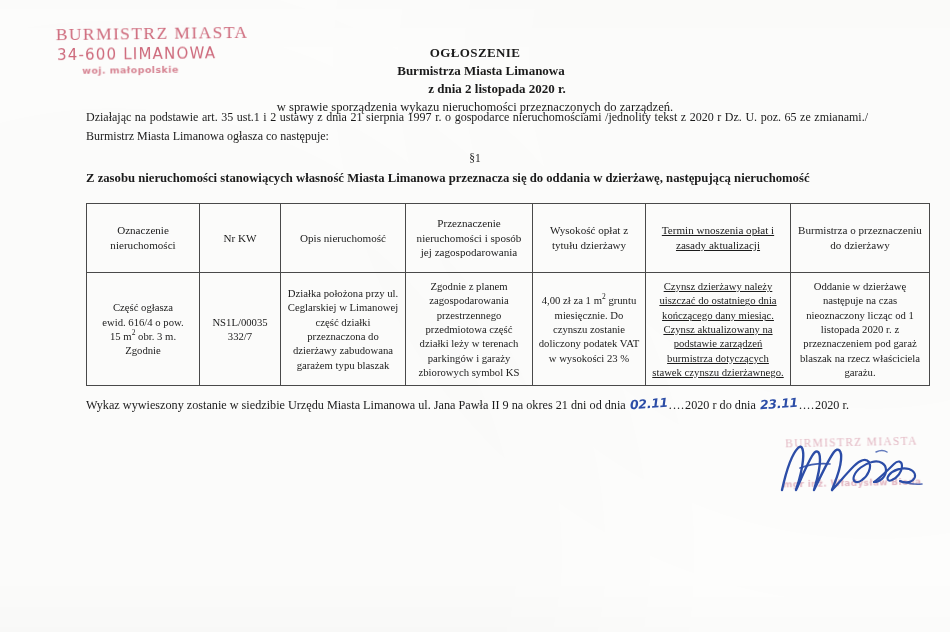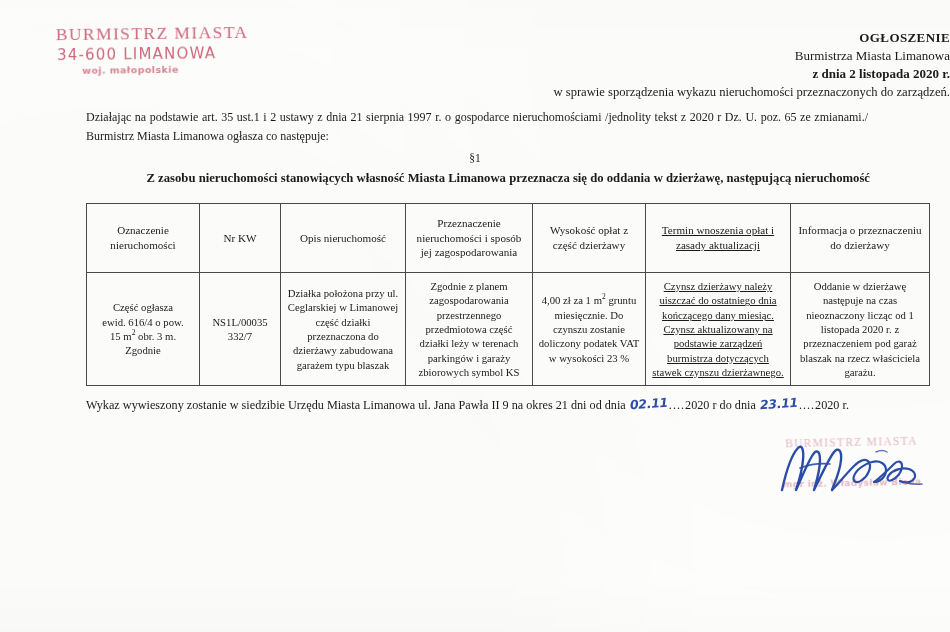--- a/index.html
+++ b/index.html
@@ -68,31 +68,31 @@
     font-weight: 700;
     opacity: .82;
     filter: blur(.5px);
   }
 
   
   .title-block {
     position: absolute;
     left: 0;
     right: 0;
-    top: 29px;
-    text-align: right;
+    top: 44px;
+    text-align: center;
     line-height: 1.38;
   }
   .title-block .t-main {
     font-weight: bold;
     font-size: 13px;
     letter-spacing: .4px;
   }
   .title-block .t-sub {
-    font-weight: normal;
+    font-weight: bold;
     font-size: 13px;
     padding-left: 12px;
   }
   .title-block .t-date {
     font-weight: bold;
     font-size: 13px;
     padding-left: 44px;
   }
   .title-block .t-scope {
     font-size: 12.6px;
@@ -117,21 +117,21 @@
     right: 0;
     top: 152px;
     text-align: center;
     font-size: 11.5px;
   }
   .lead {
     position: absolute;
     left: 86px;
     top: 170px;
     width: 784px;
-    text-align: right;
+    text-align: left;
     font-size: 12.7px;
     font-weight: bold;
     line-height: 1.4;
   }
 
   
   .tbl-wrap {
     position: absolute;
     left: 86px;
     top: 203px;
@@ -260,23 +260,23 @@
   <div class="lead">Z zasobu nieruchomości stanowiących własność Miasta Limanowa przeznacza się do oddania w dzierżawę, następującą nieruchomość</div>
 
   <div class="tbl-wrap">
     <table class="listing">
       <thead>
         <tr>
           <th class="c1">Oznaczenie nieruchomości</th>
           <th class="c2">Nr KW</th>
           <th class="c3">Opis nieruchomość</th>
           <th class="c4">Przeznaczenie nieruchomości i sposób jej zagospodarowania</th>
-          <th class="c5">Wysokość opłat z część dzierżawy</th>
+          <th class="c5">Wysokość opłat z tytułu dzierżawy</th>
           <th class="c6">Termin wnoszenia opłat i zasady aktualizacji</th>
-          <th class="c7">Informacja o przeznaczeniu do dzierżawy</th>
+          <th class="c7">Burmistrza o przeznaczeniu do dzierżawy</th>
         </tr>
       </thead>
       <tbody>
         <tr>
           <td class="c1">
             <span>Część ogłasza</span><br>
             <span>ewid. 616/4 o pow.</span><br>
             <span>15 m</span><sup class="unit">2</sup><span> obr. 3 m.</span><br>
             <span>Zgodnie</span>
           </td>

